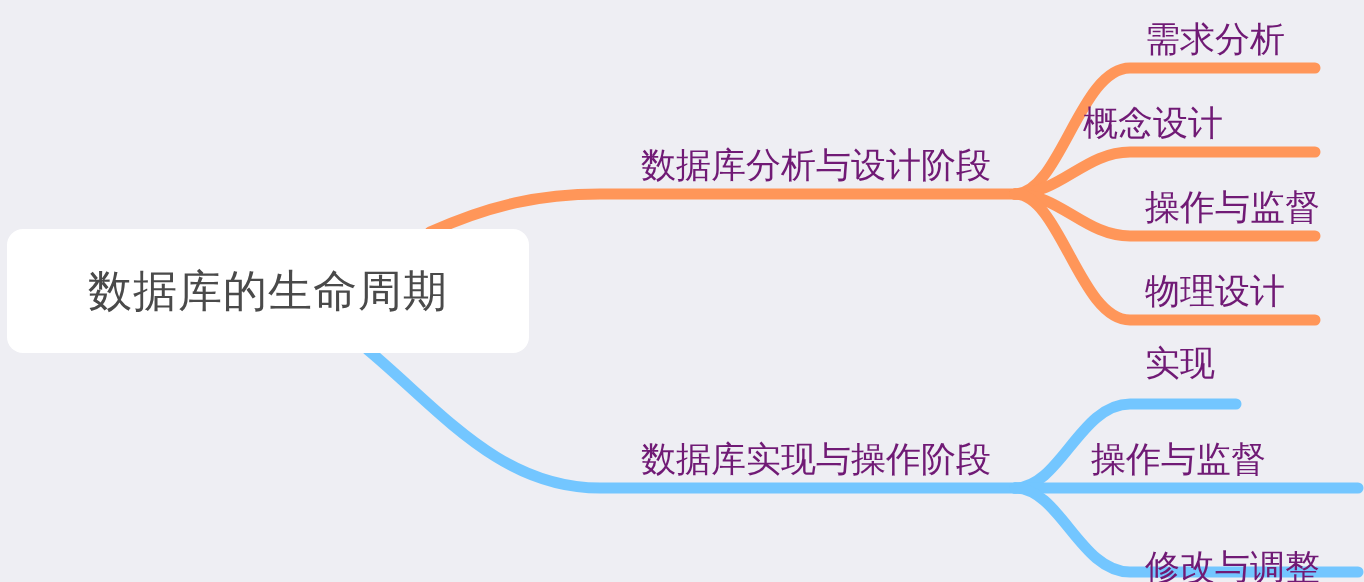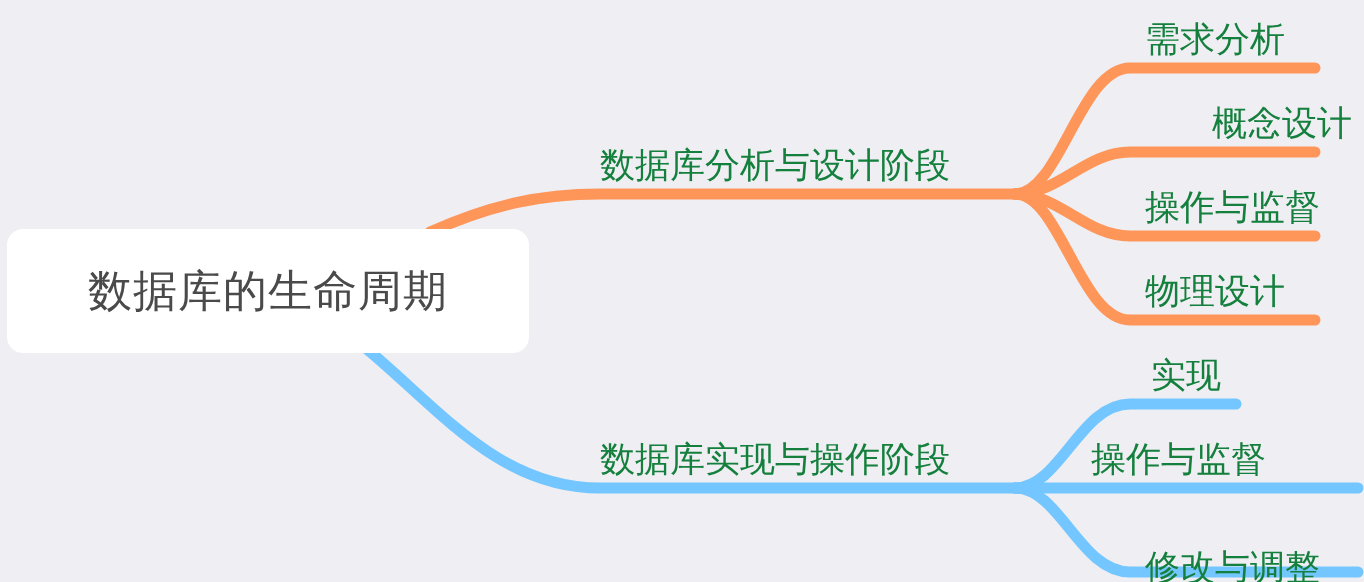--- a/index.html
+++ b/index.html
@@ -2,22 +2,22 @@
 <html><head>
   <meta charset="utf-8">
   <style>
     html, body { margin:0; padding:0; }
     body { width:1364px; height:582px; background:#eeeef3; position:relative; overflow:hidden;
            font-family:"DejaVu Sans","Liberation Sans",sans-serif; }
     svg.links { position:absolute; left:0; top:0; }
     .root { position:absolute; left:7px; top:229px; width:522px; height:124px; background:#ffffff;
             border-radius:16px; display:flex; align-items:center; justify-content:center;
             font-size:44px; color:#4a4a4a; letter-spacing:1px; }
-    .label { position:absolute; color:#15803d; white-space:nowrap; }
-    .branch { font-size:35px; }
+    .label { position:absolute; color:#701a75; white-space:nowrap; }
+    .branch { font-size:35px;margin-left:41px; }
     .leaf { font-size:35px; }
   </style>
 </head>
 <body>
 
 <svg class="links" width="1364" height="582">
 
   <path d="M430 232 C 490 205, 540 194, 600 194 L 1015 194" stroke="#ff9659" stroke-width="11" fill="none" stroke-linecap="round"></path>
 
   <path d="M1015 194 C 1060 194, 1080 68, 1130 68 L 1315 68" stroke="#ff9659" stroke-width="11" fill="none" stroke-linecap="round"></path>
@@ -31,20 +31,20 @@
   <path d="M1015 488 L 1358 488" stroke="#73c6ff" stroke-width="11" fill="none" stroke-linecap="round"></path>
   <path d="M1015 488 C 1060 488, 1080 572, 1130 572 L 1358 572" stroke="#73c6ff" stroke-width="11" fill="none" stroke-linecap="round"></path>
 </svg>
 
 <div class="root">
   <span>数据库的生命周期</span>
 </div>
 
 <div class="label branch" style="left:600px; top:142px;">数据库分析与设计阶段</div>
 <div class="label leaf" style="left:1145px; top:16px;">需求分析</div>
-<div class="label leaf" style="left:1212px; top:100px;">概念设计</div>
+<div class="label leaf" style="left:1083px; top:100px;">概念设计</div>
 <div class="label leaf" style="left:1145px; top:184px;">操作与监督</div>
 <div class="label leaf" style="left:1145px; top:268px;">物理设计</div>
 
 <div class="label branch" style="left:600px; top:436px;">数据库实现与操作阶段</div>
-<div class="label leaf" style="left:1145px; top:352px;margin-left:6px;">实现</div>
+<div class="label leaf" style="left:1145px; top:340px;">实现</div>
 <div class="label leaf" style="left:1091px; top:436px;">操作与监督</div>
 <div class="label leaf" style="left:1145px; top:520px;margin-top:24px;">修改与调整</div>
 
 </body></html>

